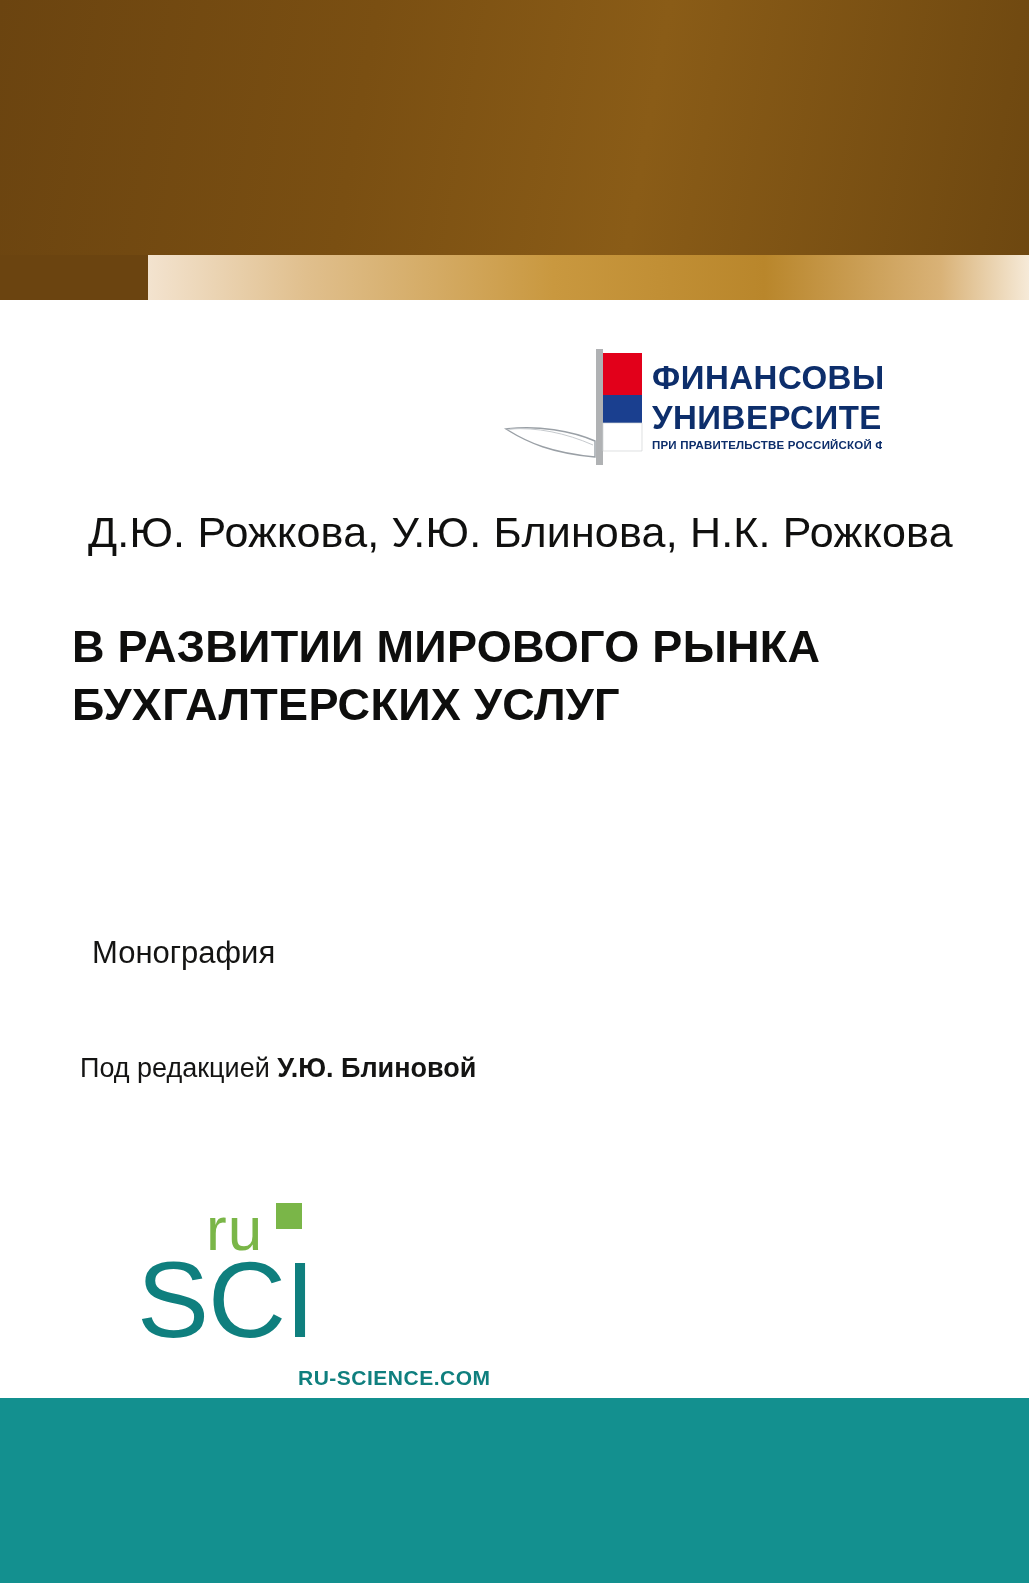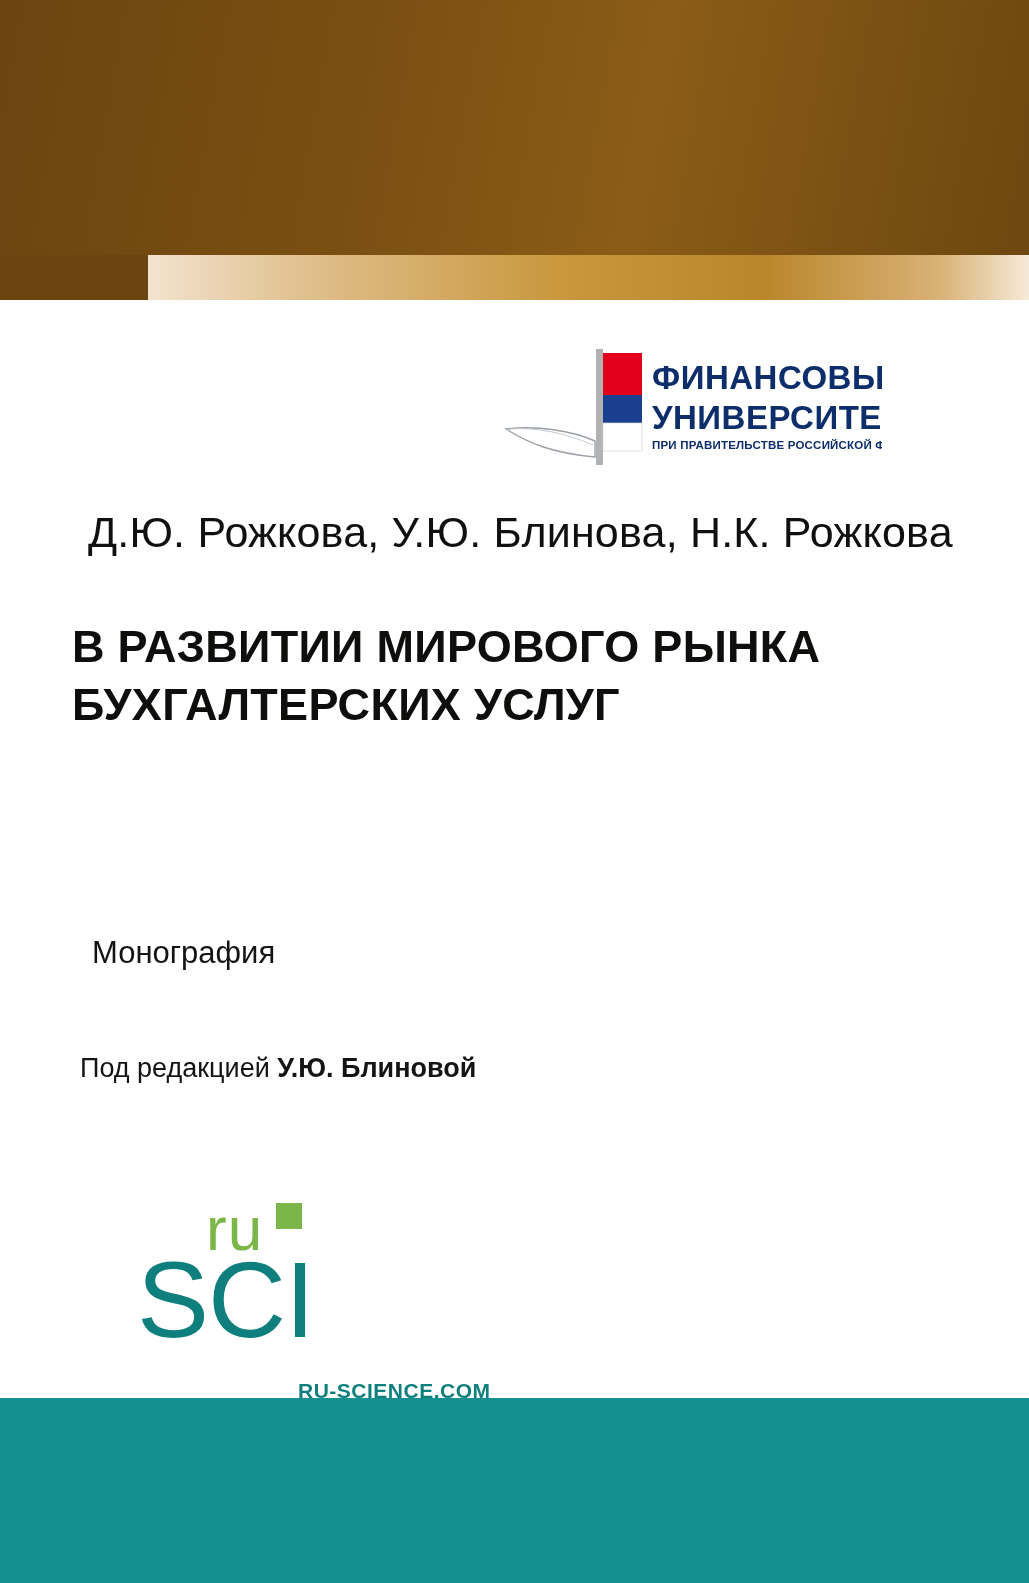--- a/index.html
+++ b/index.html
@@ -154,21 +154,20 @@
     line-height: 1;
   }
   .rs-url {
     position: absolute;
     left: 208px;
     top: 168px;
     font-size: 21px;
     font-weight: bold;
     color: #0f7f7e;
     letter-spacing: 0.5px;
-    margin-top: 13px;
   }
 </style>
 </head>
 <body>
 
 <div class="cover">
 
   <div class="top-band"></div>
   <div class="top-band-left-cap"></div>
   <div class="top-band-inner"></div>

